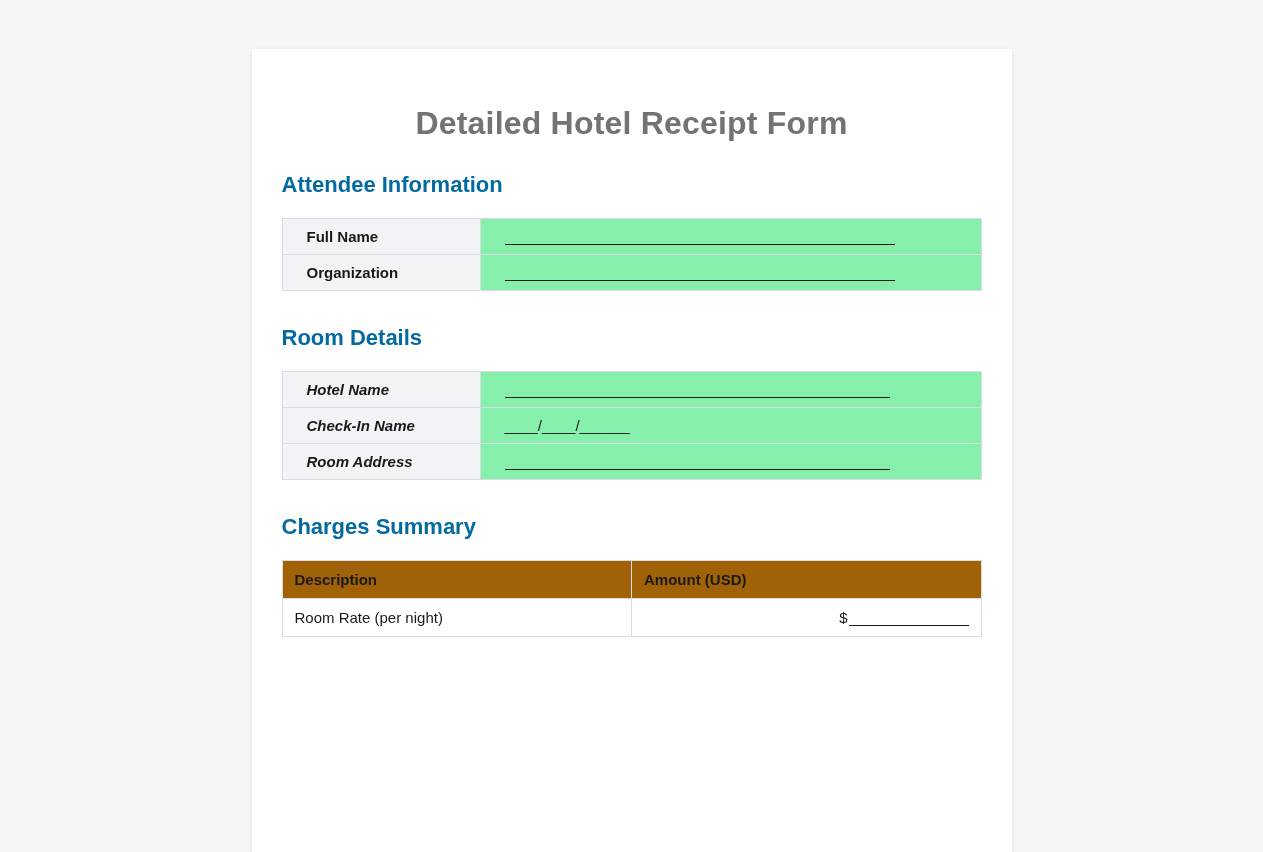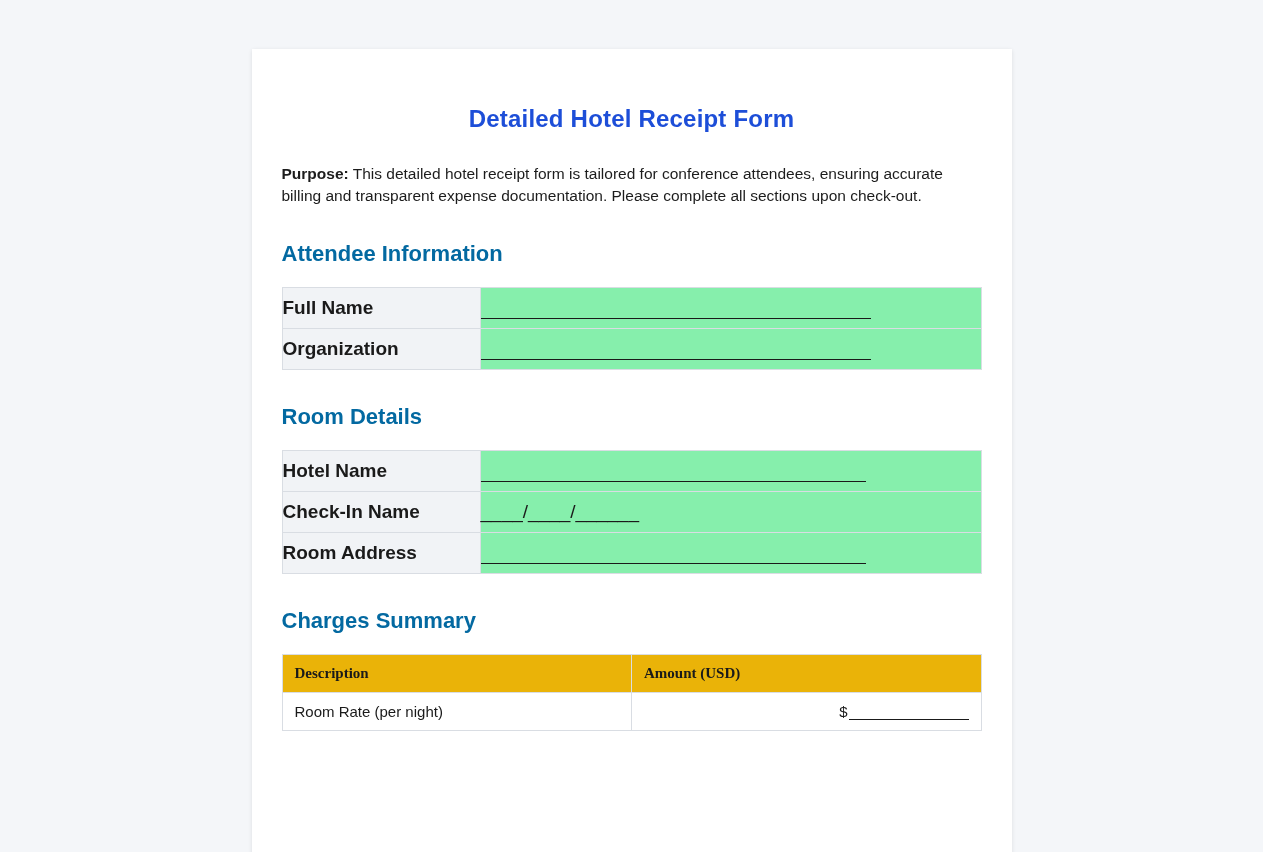--- a/index.html
+++ b/index.html
@@ -18,22 +18,22 @@
     width: 760px;
     margin: 0 auto;
     background: #ffffff;
     box-shadow: 0 1px 4px rgba(0,0,0,0.10);
     padding: 40px 30px 40px 30px;
     min-height: 812px;
     margin-top: 49px;
   }
   .doc-title {
     text-align: center;
-    color: #1d4ed8;
-    font-size: 24px;
+    color: #737373;
+    font-size: 32px;
     font-weight: bold;
     margin: 16px 0 30px 0;
     letter-spacing: 0.2px;
   }
   .purpose {
     font-size: 15.5px;
     line-height: 1.42;
     color: #1c1c1c;
     margin: 0 0 34px 0;
   }
@@ -48,31 +48,31 @@
   }
   .section { margin-bottom: 34px; }
   table.form-table {
     width: 100%;
     border-collapse: collapse;
     border: 1px solid #d9dde3;
     table-layout: fixed;
   }
   table.form-table td, table.form-table th {
     border: 1px solid #d9dde3;
-    padding: 9px 0;
-    font-size: 19px;
+    padding: 9px 24px;
+    font-size: 15px;
     vertical-align: middle;
     height: 35px;
   }
   td.label-cell {
     background: #f1f3f6;
     font-weight: bold;
     width: 198px;
   }
-  .w-lbl-wide { width: 180px; }
+  .w-lbl-wide { width: 180px; font-style: italic; }
   td.value-cell {
     background: #86efac;
   }
   .blank {
     display: inline-block;
     border-bottom: 1px solid #1a1a1a;
     height: 14px;
     vertical-align: bottom;
   }
   .blank-long { width: 390px; }
@@ -81,27 +81,26 @@
     font-size: 15px;
     letter-spacing: 0;
   }
   table.charges {
     width: 100%;
     border-collapse: collapse;
     border: 1px solid #d9dde3;
     table-layout: fixed;
   }
   table.charges th {
-    background: #eab308;
+    background: #a16207;
     border: 1px solid #d9dde3;
     text-align: left;
     font-size: 15px;
     font-weight: bold;
     padding: 10px 12px;
-    font-family: Liberation Serif, serif;
   }
   table.charges td {
     border: 1px solid #d9dde3;
     font-size: 15px;
     padding: 10px 12px;
     height: 35px;
   }
   td.desc-cell { width: 302px; }
   td.amount-cell { text-align: right; }
   .amount-blank {
@@ -113,23 +112,20 @@
   }
   .dollar { margin-right: 1px; }
 </style>
 </head>
 <body>
 
 <div class="page">
 
   <h1 class="doc-title">Detailed Hotel Receipt Form</h1>
 
-  <p class="purpose">
-    <span class="lbl">Purpose:</span><span> This detailed hotel receipt form is tailored for conference attendees, ensuring accurate billing and transparent expense documentation. Please complete all sections upon check-out.</span>
-  </p>
 
   <div class="section">
     <h2 class="section-title">Attendee Information</h2>
     <table class="form-table">
       <tbody>
         <tr>
           <td class="label-cell">Full Name</td>
           <td class="value-cell"><span class="blank blank-long"></span></td>
         </tr>
         <tr>

